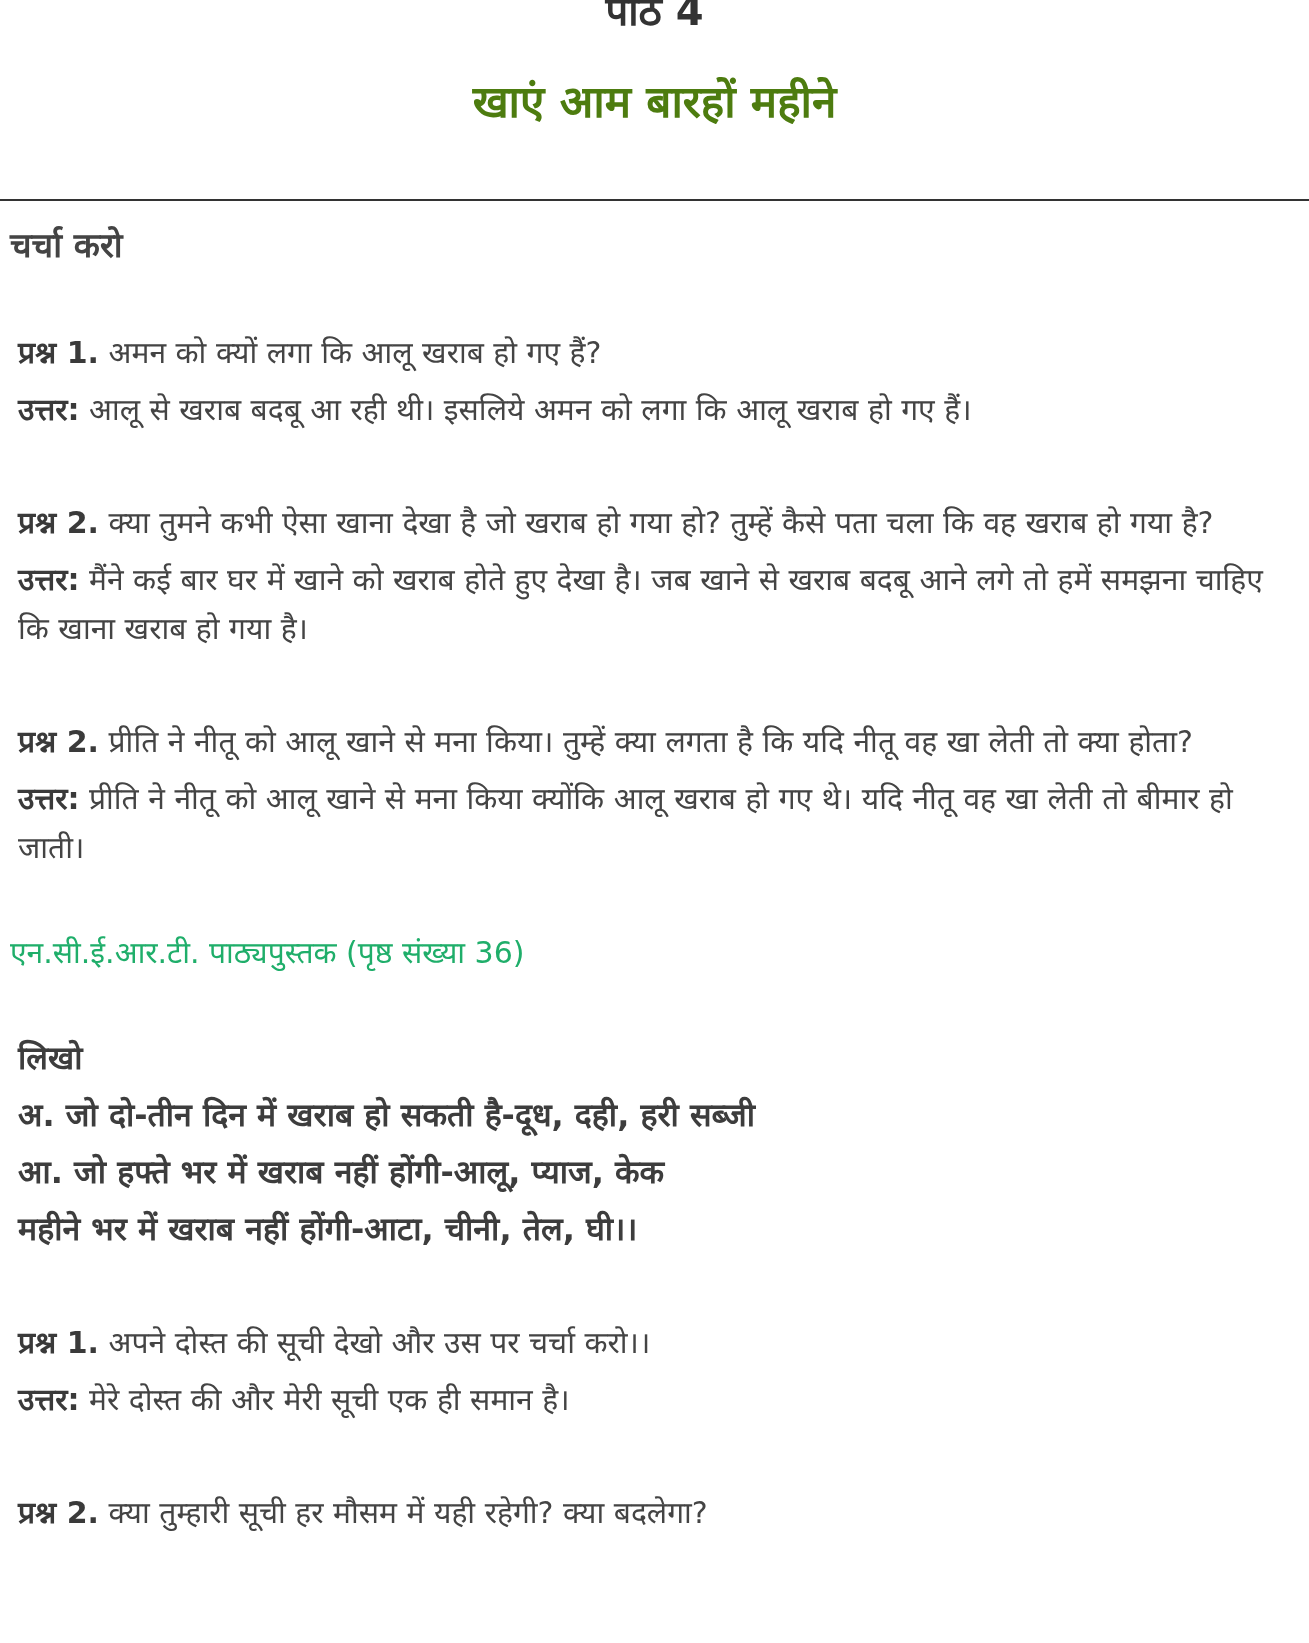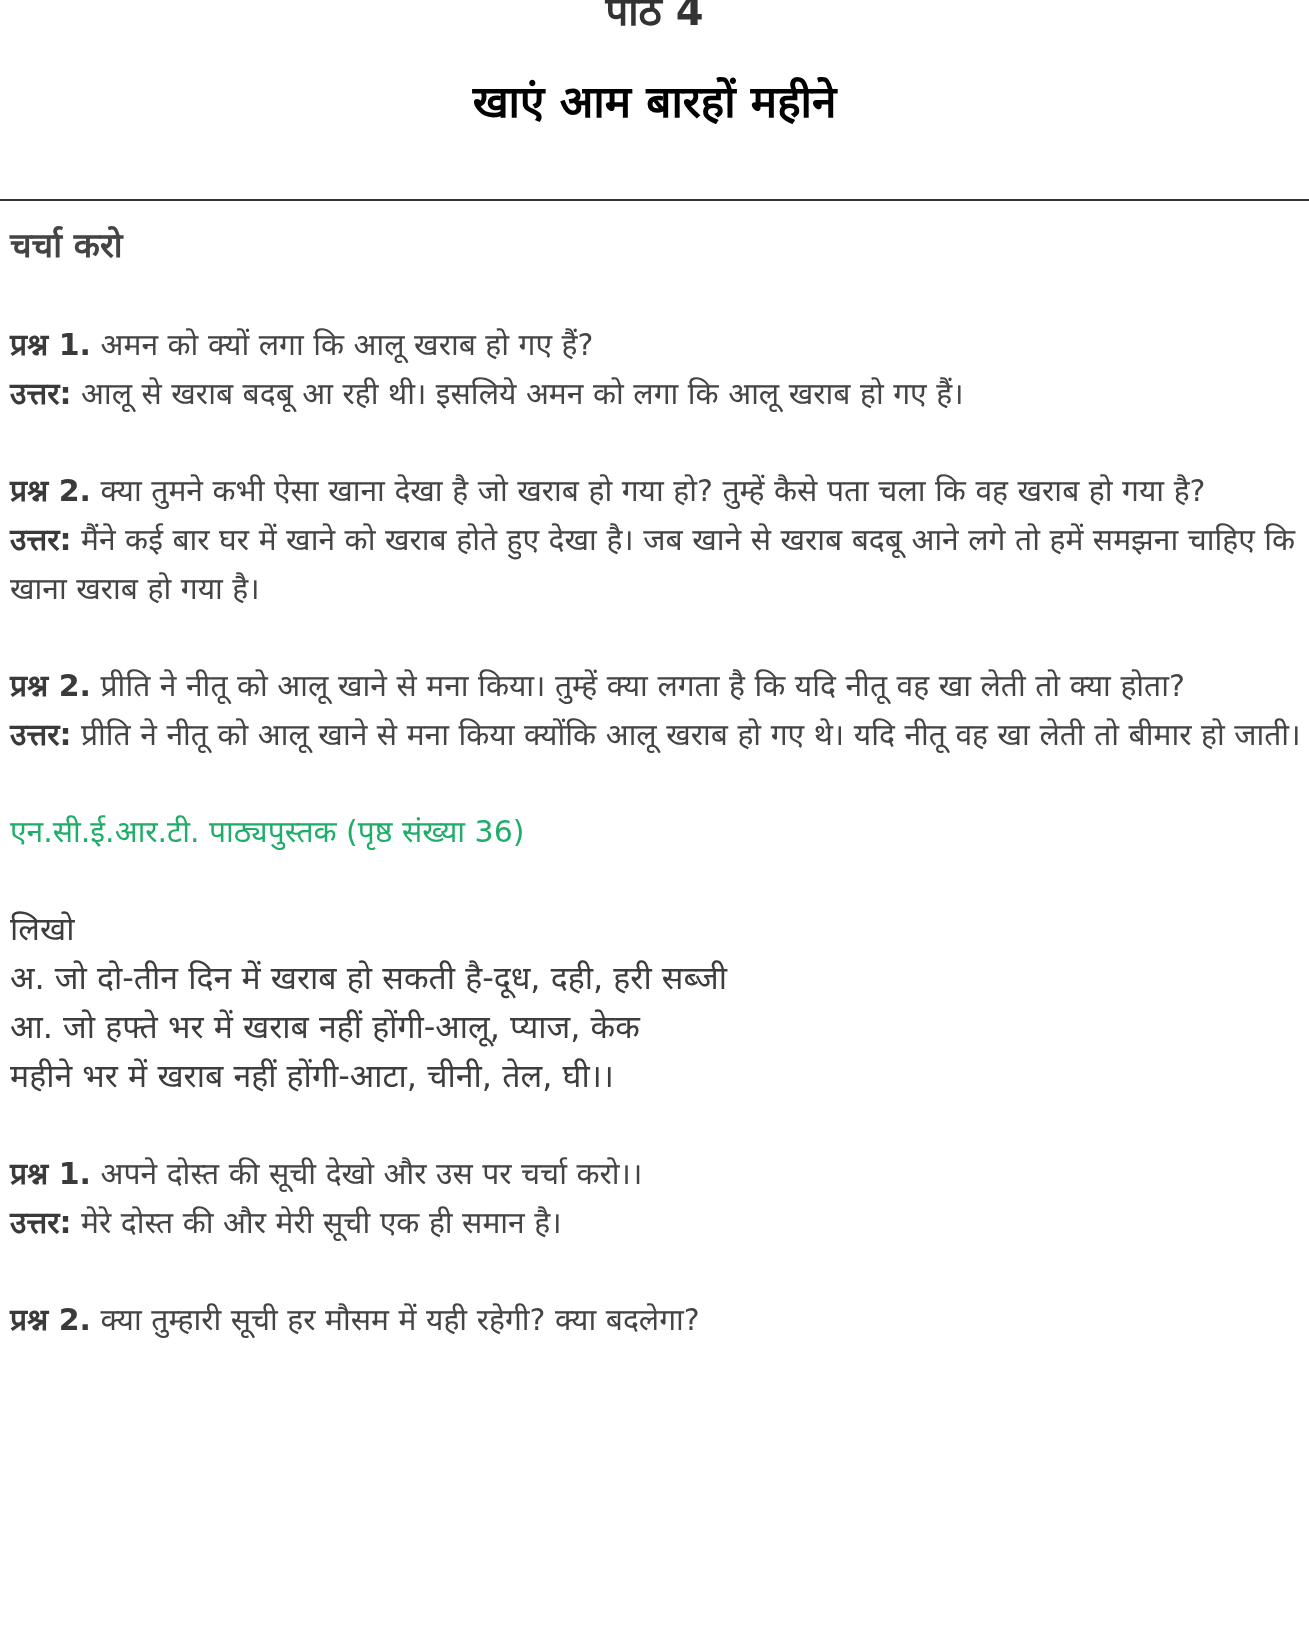--- a/index.html
+++ b/index.html
@@ -34,21 +34,21 @@
       text-align: center;
     }
     .lesson-title {
       position: absolute;
       left: 0;
       width: 1309px;
       top: 72px;
       font-size: 44px;
       font-weight: bold;
       line-height: 60px;
-      color: #000000;
+      color: #4d7c0f;
       text-align: center;
     }
     .divider {
       position: absolute;
       left: 0;
       top: 199px;
       width: 1309px;
       height: 2px;
       background: #333333;
     }
@@ -62,41 +62,41 @@
       font-size: 34px;
       font-weight: bold;
       color: #444444;
       line-height: 50px;
       margin: 0;
     }
     .qa {
       font-size: 30px;
       line-height: 49px;
       color: #444444;
-      margin: 0;
+      margin: 8px;
     }
     .qa .label {
       font-weight: bold;
       color: #3a3a3a;
     }
     .gap-s { height: 48px; }
     .gap-m { height: 50px; }
     .green-heading {
       font-size: 30px;
       font-weight: normal;
       color: #1fae6a;
       line-height: 50px;
       margin: 0;
     }
     .write-block p {
       font-size: 32px;
-      font-weight: normal;
+      font-weight: bold;
       color: #3d3d3d;
       line-height: 49px;
-      margin: 0;
+      margin: 8px;
     }
   </style>
 </head>
 <body>
 
 <div class="title-block">
   <div class="lesson-num">पाठ 4</div>
   <div class="lesson-title">खाएं आम बारहों महीने</div>
 </div>
 

